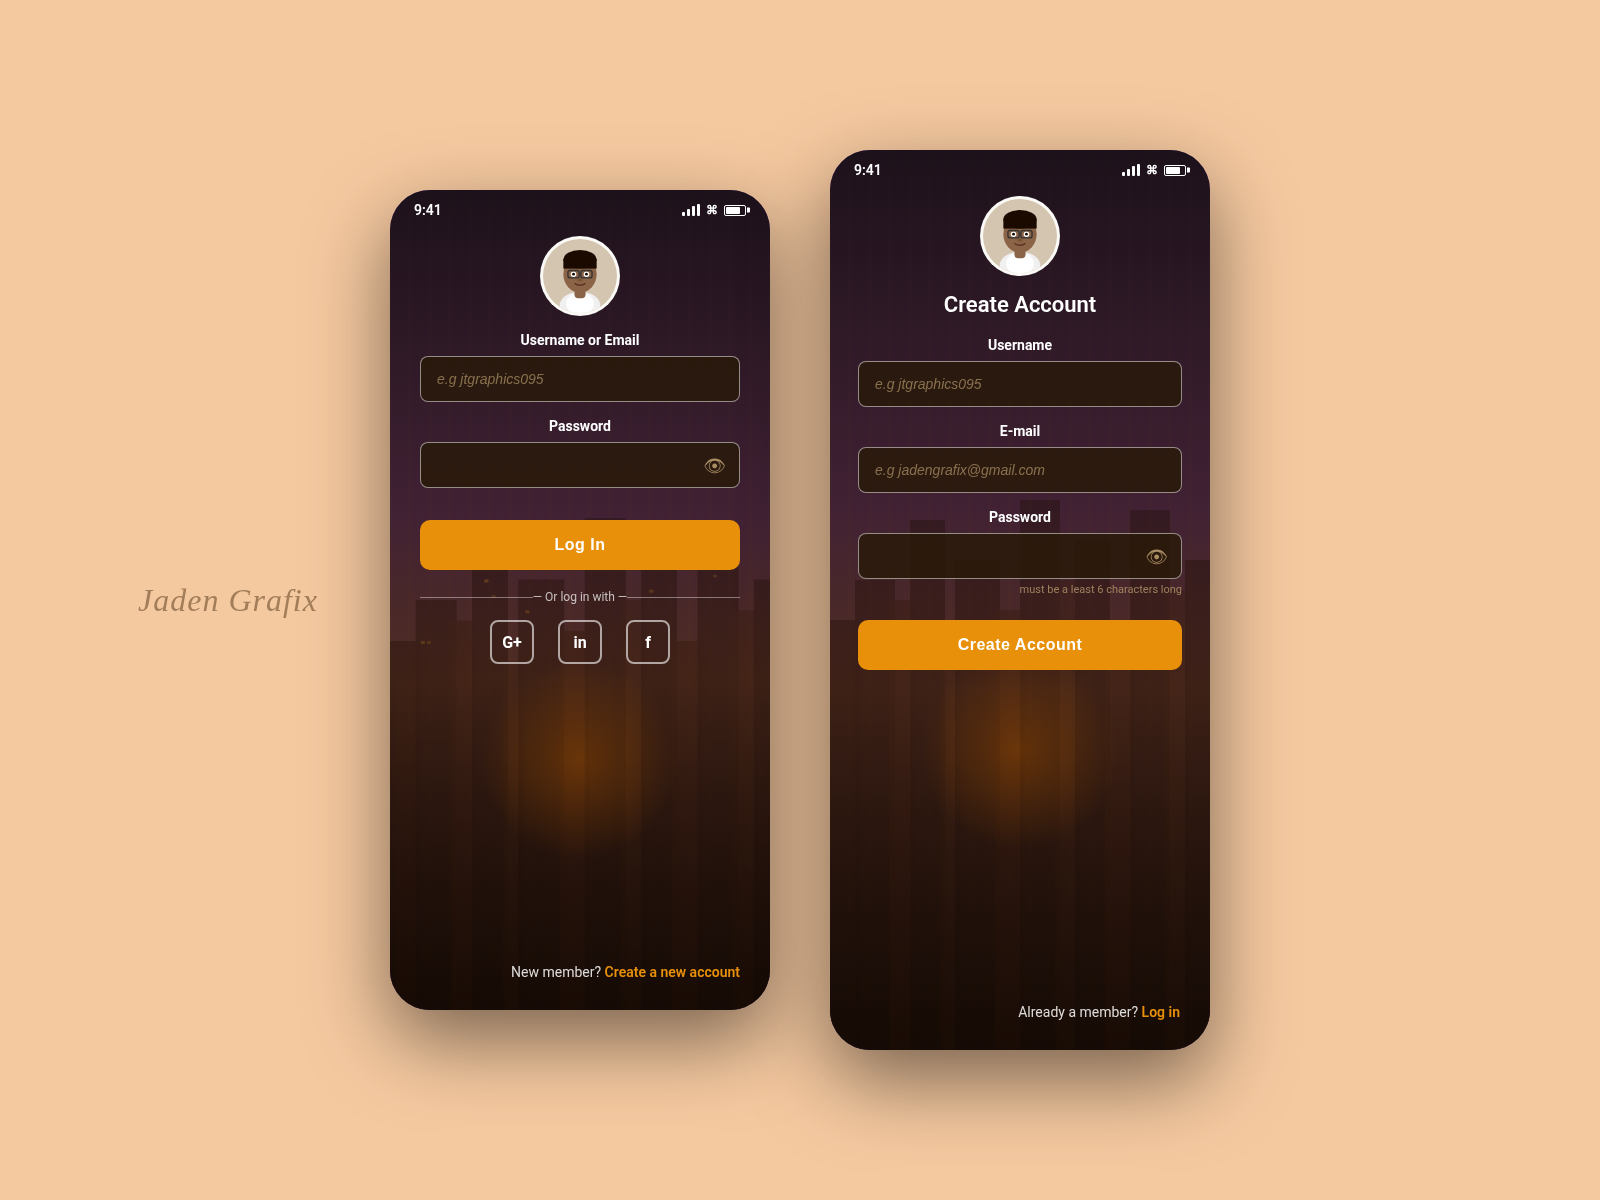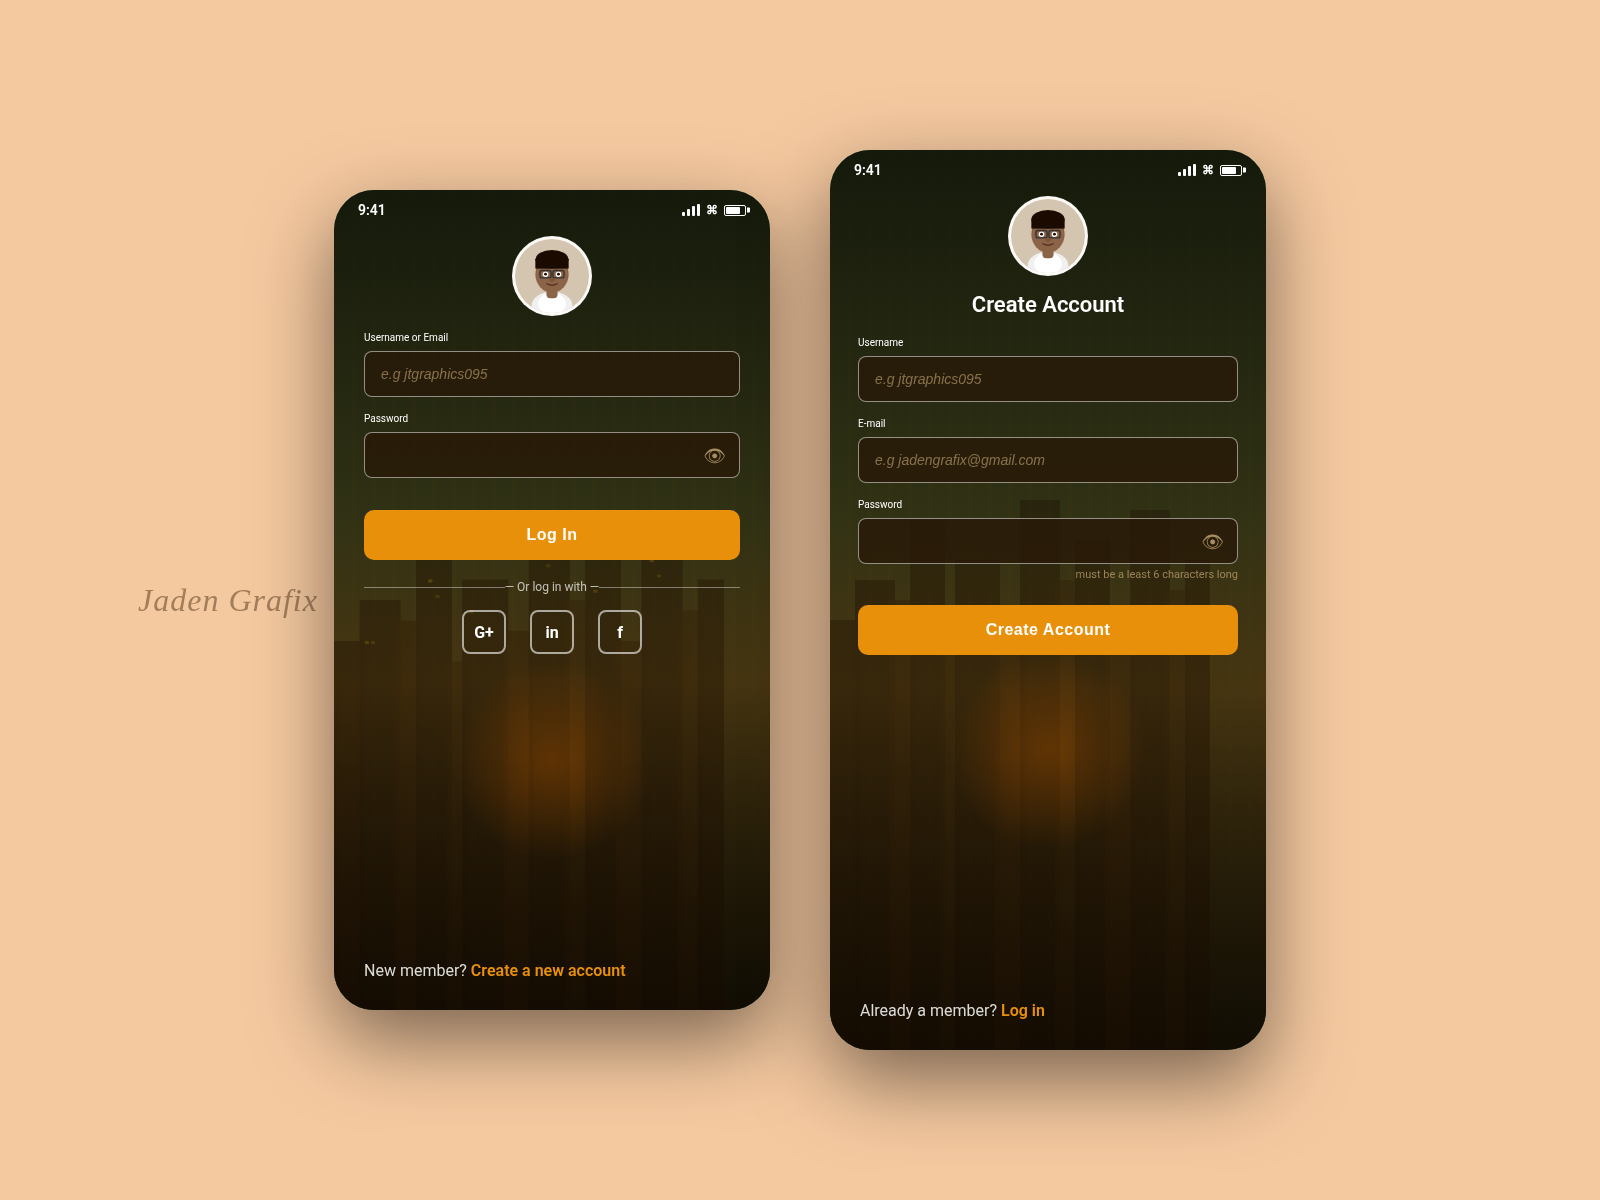--- a/index.html
+++ b/index.html
@@ -31,27 +31,27 @@
 
     .phones-container {
       display: flex;
       gap: 60px;
       align-items: center;
       justify-content: center;
     }
 
     
     .phone {
-      width: 436px;
+      width: 380px;
       height: 820px;
       border-radius: 40px;
       overflow: hidden;
       position: relative;
       box-shadow: 0 30px 80px rgba(0,0,0,0.5);
-      background: #14532d;
+      background: #4c1d95;
     }
 
     
     .phone-bg {
       position: absolute;
       inset: 0;
       background: 
         linear-gradient(
           to bottom,
           rgba(20, 15, 5, 0.85) 0%,
@@ -216,24 +216,25 @@
     .page-title {
       color: white;
       font-size: 22px;
       font-weight: 600;
       text-align: center;
       margin-bottom: 20px;
     }
 
     .field-label {
       color: white;
-      font-size: 10px;
-      font-weight: 400;
+      font-size: 14px;
+      font-weight: 700;
       margin-bottom: 8px;
       display: block;
+      text-align: center;
     }
 
     .field-group {
       margin-bottom: 16px;
     }
 
     .input-wrapper {
       position: relative;
     }
 
@@ -323,23 +324,23 @@
       justify-content: center;
       color: white;
       font-size: 16px;
       font-weight: 700;
       cursor: pointer;
       background: transparent;
     }
 
     
     .bottom-text {
-      text-align: left;
+      text-align: right;
       color: rgba(255,255,255,0.85);
-      font-size: 16px;
+      font-size: 14px;
       margin-top: auto;
       padding: 16px 30px 30px;
     }
 
     .bottom-text a {
       color: #e8900a;
       text-decoration: none;
       font-weight: 600;
     }
 

